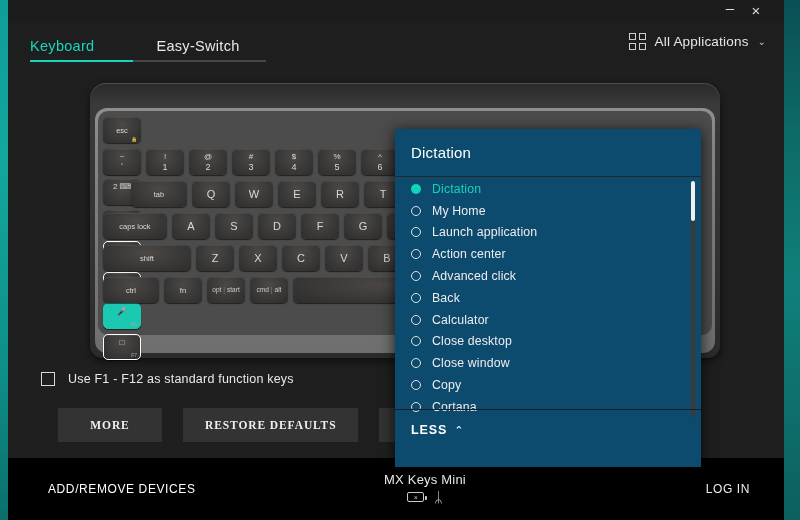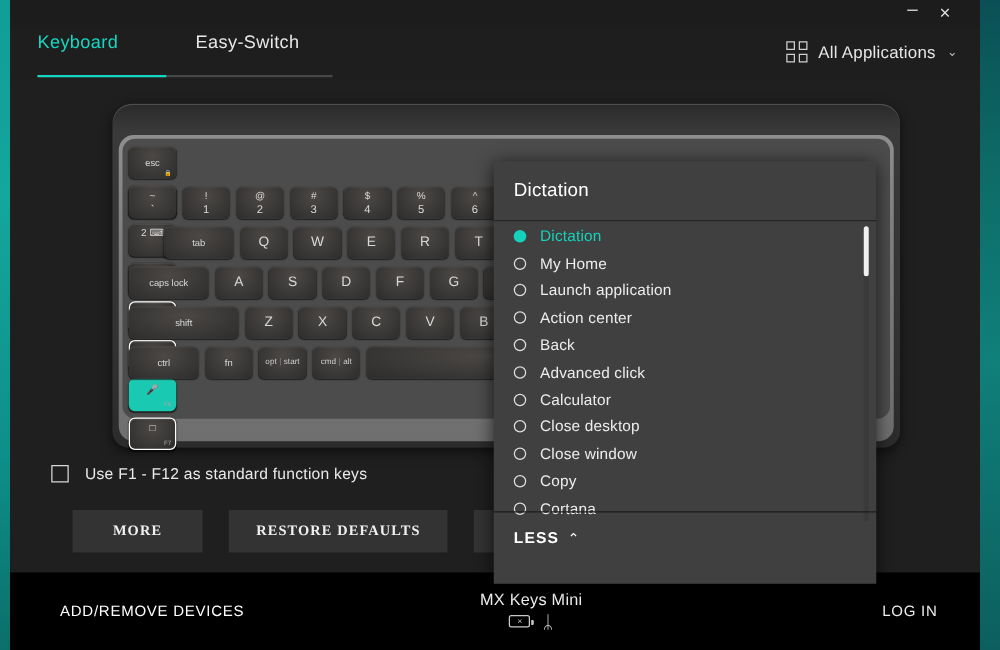--- a/index.html
+++ b/index.html
@@ -40,21 +40,21 @@
     cursor: pointer; user-select: none;
   }
   .wbtn.min { right: 44px; font-size: 15px; line-height: 12px; }
   .wbtn.close { right: 18px; font-size: 15px; }
 
   
   .header {
     position: absolute; left: 0; top: 0; width: 776px; height: 62px;
     background: #1e1e1e;
   }
-  .tabs { position: absolute; left: 22px; top: 26px; display: flex; align-items: flex-end; }
+  .tabs { position: absolute; left: 22px; top: 38px; display: flex; align-items: flex-end; }
   .tab {
     font-size: 14.5px; letter-spacing: .3px;
     padding: 0 0 12px 0; margin-right: 62px;
     color: #e8e8e8; cursor: pointer; white-space: nowrap;
   }
   .tab.active { color: #17d6c0; }
   .tab-rule {
     position: absolute; left: 22px; top: 60px; width: 236px; height: 2px;
     background: #464646;
   }
@@ -158,21 +158,21 @@
   }
   .batt:after {
     content: ""; position: absolute; right: -3.5px; top: 2.5px;
     width: 2px; height: 4px; background: #c9c9c9; border-radius: 0 1px 1px 0;
   }
   .bt { color: #d5d5d5; font-size: 14px; line-height: 10px; }
 
   
   .panel {
     position: absolute; left: 387px; top: 67px; width: 306px; height: 338px;
-    background: #404040; z-index: 40;
+    background: #0c4a6e; z-index: 40;
     box-shadow: 0 2px 14px rgba(0,0,0,.75);
   }
   .panel-head {
     position: absolute; left: 0; top: 0; width: 306px; height: 48px;
     border-bottom: 1px solid #262626;
   }
   .panel-head .t {
     position: absolute; left: 16px; top: 15px;
     color: #ffffff; font-size: 15px; letter-spacing: .2px;
   }
@@ -393,25 +393,25 @@
             <div class="opt">
               <span class="radio"></span>
               <span class="t">Launch application</span>
             </div>
             <div class="opt">
               <span class="radio"></span>
               <span class="t">Action center</span>
             </div>
             <div class="opt">
               <span class="radio"></span>
+              <span class="t">Advanced click</span>
+            </div>
+            <div class="opt">
+              <span class="radio"></span>
               <span class="t">Back</span>
-            </div>
-            <div class="opt">
-              <span class="radio"></span>
-              <span class="t">Advanced click</span>
             </div>
             <div class="opt">
               <span class="radio"></span>
               <span class="t">Calculator</span>
             </div>
             <div class="opt">
               <span class="radio"></span>
               <span class="t">Close desktop</span>
             </div>
             <div class="opt">

